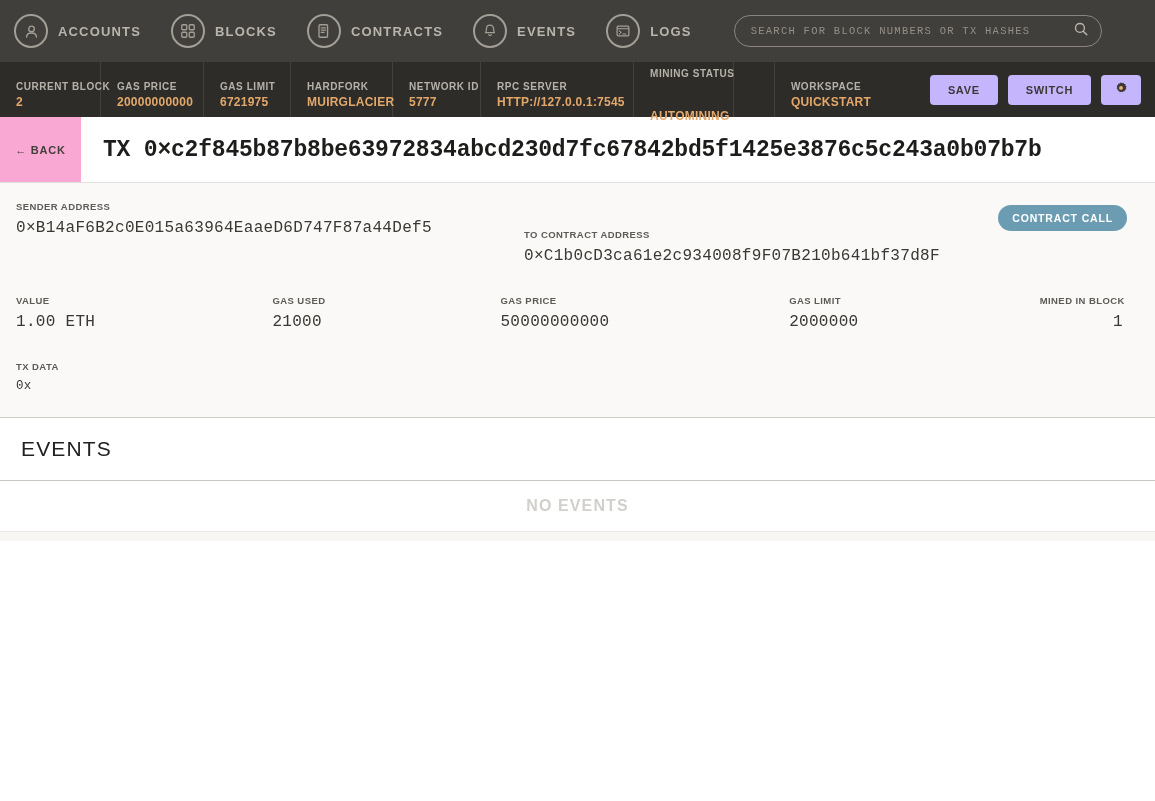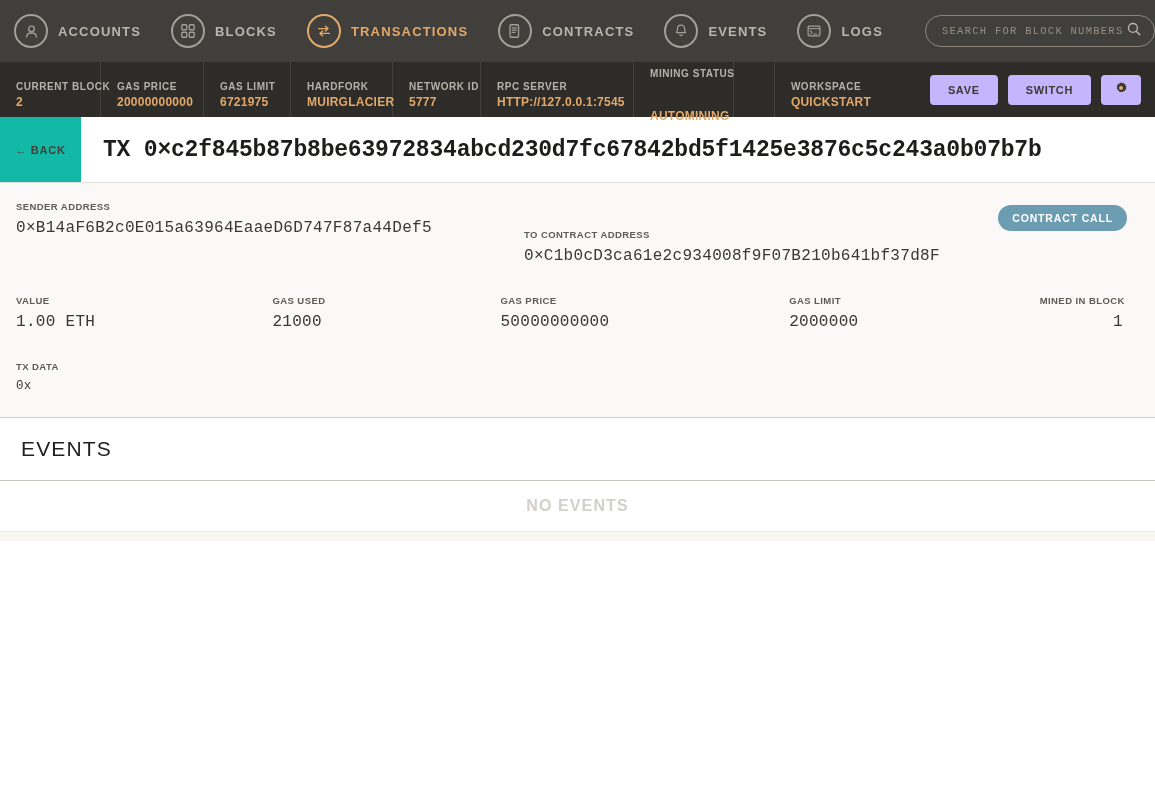--- a/index.html
+++ b/index.html
@@ -102,21 +102,21 @@
   .obtn.icon{ padding:0; width:40px; display:flex; align-items:center; justify-content:center; }
 
   
   .txheader{
     height:66px; width:1155px;
     background:#ffffff;
     display:flex; align-items:stretch;
     border-bottom:1px solid #E2E0DC;
   }
   .backbtn{
-    width:81px; background:#14b8a6;
+    width:81px; background:#f9a8d4;
     display:flex; align-items:center; justify-content:center;
     cursor:pointer;
     font-size:11px; font-weight:bold; letter-spacing:0.07em;
     color:#433F39;
     flex:0 0 auto;
   }
   .txtitle{
     flex:1; display:flex; align-items:center;
     padding-left:22px;
     font-family:"Liberation Mono", monospace;
@@ -212,29 +212,20 @@
       <svg width="16" height="16" viewBox="0 0 18 18">
           <rect x="2" y="2" width="5.6" height="5.6" rx="1" fill="none" stroke="#A39E96" stroke-width="1.5"></rect>
           <rect x="10.4" y="2" width="5.6" height="5.6" rx="1" fill="none" stroke="#A39E96" stroke-width="1.5"></rect>
           <rect x="2" y="10.4" width="5.6" height="5.6" rx="1" fill="none" stroke="#A39E96" stroke-width="1.5"></rect>
           <rect x="10.4" y="10.4" width="5.6" height="5.6" rx="1" fill="none" stroke="#A39E96" stroke-width="1.5"></rect>
         </svg>
     </span>
     <span class="nav-label">BLOCKS</span>
   </div>
 
-  <div class="nav-item active">
-    <span class="nav-ring">
-      <svg width="18" height="18" viewBox="0 0 20 20">
-          <path d="M4 7.3h10.2M11.6 4.6l2.9 2.7-2.9 2.7" fill="none" stroke="#E3A869" stroke-width="1.5" stroke-linecap="round" stroke-linejoin="round"></path>
-          <path d="M16 12.7H5.8M8.4 10l-2.9 2.7 2.9 2.7" fill="none" stroke="#E3A869" stroke-width="1.5" stroke-linecap="round" stroke-linejoin="round"></path>
-        </svg>
-    </span>
-    <span class="nav-label">TRANSACTIONS</span>
-  </div>
 
   <div class="nav-item">
     <span class="nav-ring">
       <svg width="16" height="16" viewBox="0 0 18 18">
           <rect x="3.4" y="2" width="9.6" height="14" rx="1" fill="none" stroke="#A39E96" stroke-width="1.5"></rect>
           <path d="M5.8 5.4h5M5.8 8h5M5.8 10.6h3.3" stroke="#A39E96" stroke-width="1.3" stroke-linecap="round"></path>
         </svg>
     </span>
     <span class="nav-label">CONTRACTS</span>
   </div>

